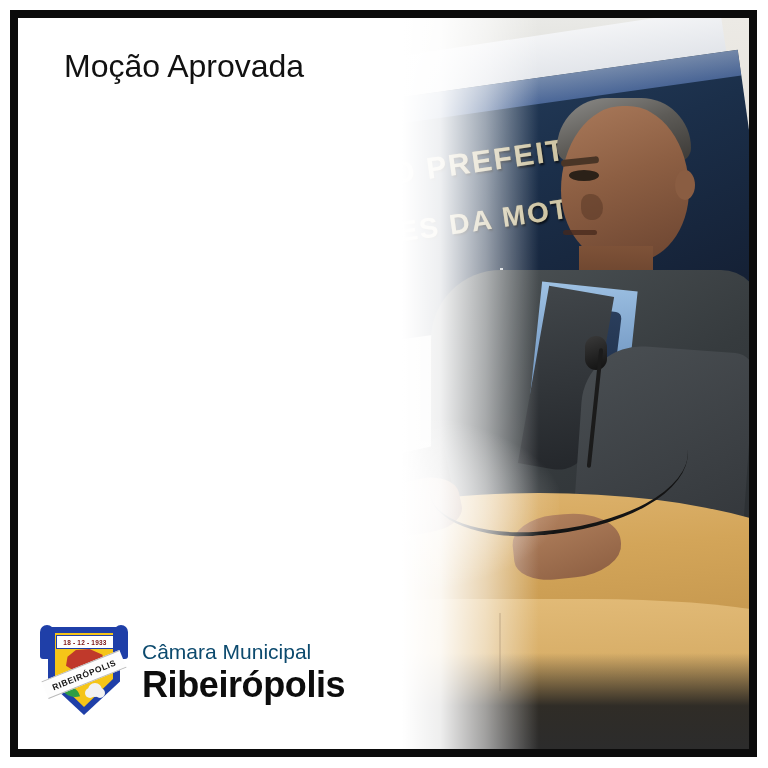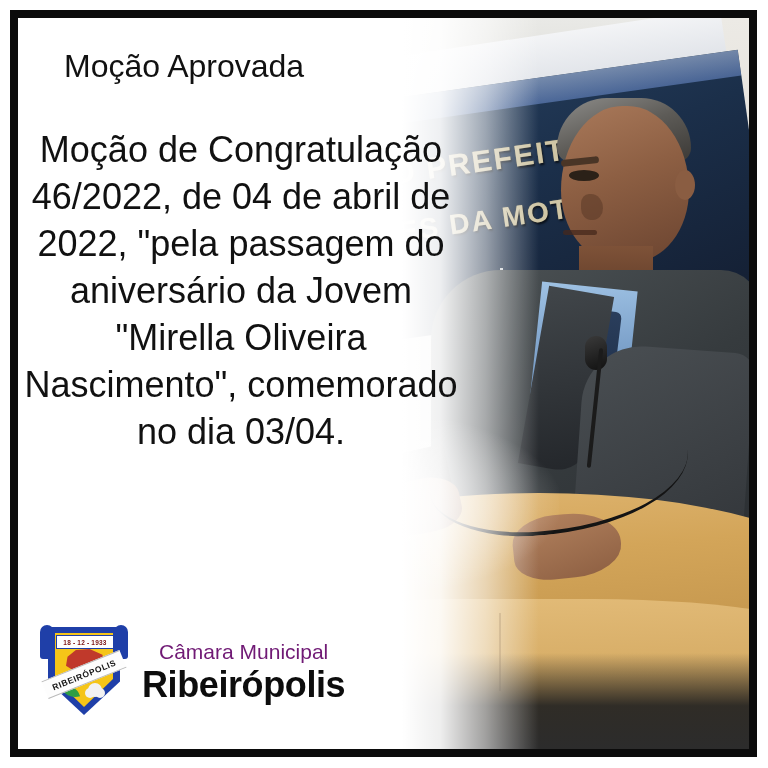--- a/index.html
+++ b/index.html
@@ -381,21 +381,21 @@
     position:absolute; left: 22px; top: 62px; width: 16px; height: 16px;
     background:#2f9e44; border-radius: 0 100% 0 100%;
     transform: rotate(-18deg);
   }
   .crest-cotton {
     position:absolute; left: 48px; top: 62px; width: 14px; height: 14px;
     background:#f2f2f2; border-radius:50%;
     box-shadow: -5px 3px 0 -2px #f2f2f2, 5px 3px 0 -2px #f2f2f2;
   }
   .footer-text { display:flex; flex-direction:column; justify-content:center; }
-  .footer-line1 { font-size: 21px; color:#701a75; line-height: 26px; text-align: center; }
+  .footer-line1 { font-size: 21px; color:#0c4a6e; line-height: 26px; }
   .footer-line2 { font-size: 36px; font-weight: 700; color:#0d0d0d; line-height: 40px; letter-spacing:-.4px; }
 
   
   #stamp {
     position: absolute;
     right: 34px; bottom: 20px;
     width: 148px; height: 148px;
     z-index: 6;
     mix-blend-mode: multiply;
     opacity: .95;
@@ -458,21 +458,20 @@
         <div class="podium-seam"></div>
         <div class="mic-cable"></div>
 
         <div class="shadow-bottom"></div>
         <div class="fade-left"></div>
         <div class="fade-bottom-white"></div>
       </div>
 
       <div id="text-col">
         <div id="headline">Moção Aprovada</div>
-        <div id="body-text">Moção de Congratulação 46/2022, de 04 de abril de 2022, "pela passagem do aniversário da Jovem "Mirella Oliveira Nascimento", comemorado no dia 03/04.</div>
       </div>
 
       <div id="footer">
         <div class="crest">
           <div class="crest-wing-l"></div>
           <div class="crest-wing-r"></div>
           <div class="crest-shield"></div>
           <div class="crest-inner"></div>
           <div class="crest-map"></div>
           <div class="crest-leaf"></div>

